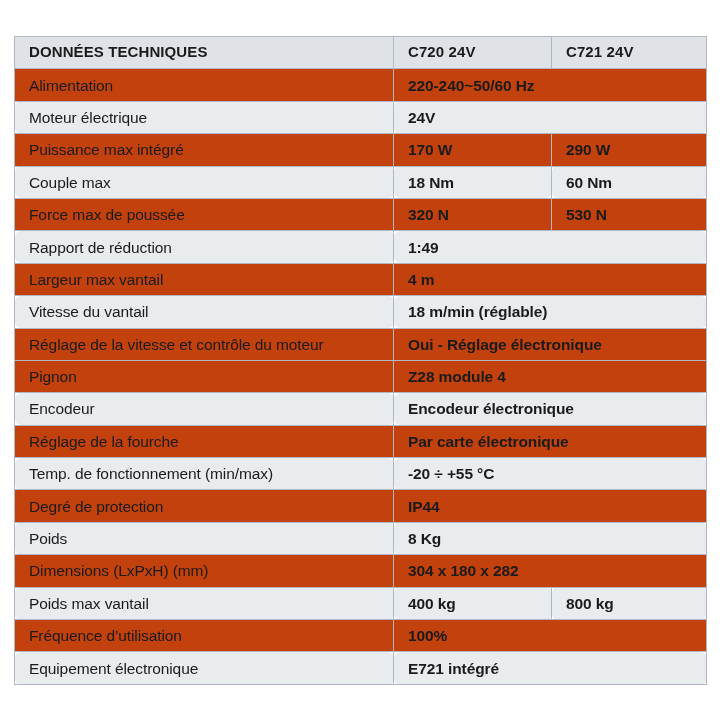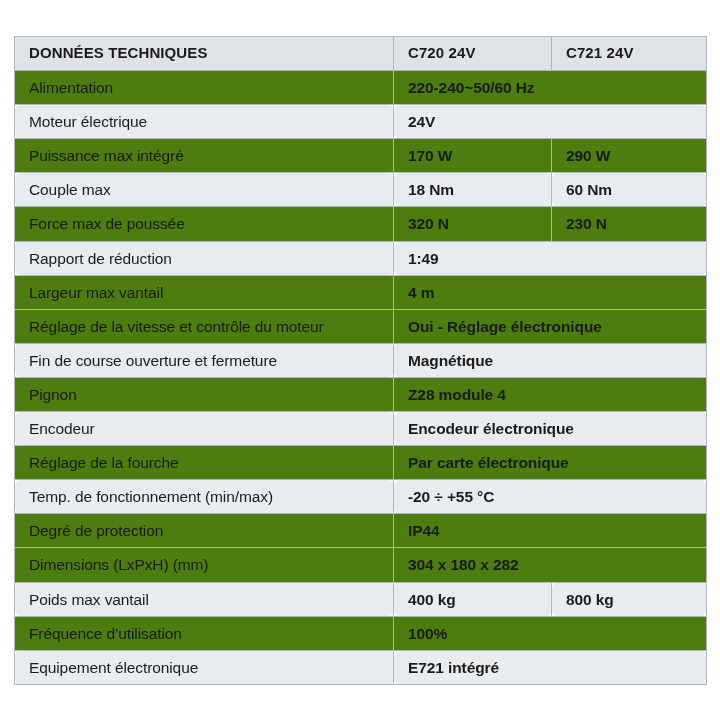--- a/index.html
+++ b/index.html
@@ -39,21 +39,21 @@
     text-align: left;
     font-weight: 400;
     letter-spacing: -0.1px;
   }
   td.value-cell {
     padding: 0 4px;
     font-weight: 600;
     letter-spacing: -0.1px;
   }
   tr.row-shaded td { background: #e9ecef; border-radius: 6px; }
-  tr.row-plain  td { background: #4d7c0f; }
+  tr.row-plain  td { background: #c2410c; }
   tr.header-row td {
     background: #dfe3e8;
     font-weight: 700;
     font-size: 15px;
     letter-spacing: 0.1px;
   }
   tr.header-row td.label-cell { font-weight: 700; }
   tr.header-row td.value-cell { font-weight: 700; }
 </style>
 </head>
@@ -86,57 +86,61 @@
           <td class="value-cell">290 W</td>
         </tr>
         <tr class="row-shaded">
           <td class="label-cell">Couple max</td>
           <td class="value-cell">18 Nm</td>
           <td class="value-cell">60 Nm</td>
         </tr>
         <tr class="row-plain">
           <td class="label-cell">Force max de poussée</td>
           <td class="value-cell">320 N</td>
-          <td class="value-cell">230 N</td>
+          <td class="value-cell">530 N</td>
         </tr>
         <tr class="row-shaded">
           <td class="label-cell">Rapport de réduction</td>
           <td class="value-cell" colspan="2">1:49</td>
         </tr>
         <tr class="row-plain">
           <td class="label-cell">Largeur max vantail</td>
           <td class="value-cell" colspan="2">4 m</td>
         </tr>
+        <tr class="row-shaded">
+          <td class="label-cell">Vitesse du vantail</td>
+          <td class="value-cell" colspan="2">18 m/min (réglable)</td>
+        </tr>
         <tr class="row-plain">
           <td class="label-cell">Réglage de la vitesse et contrôle du moteur</td>
           <td class="value-cell" colspan="2">Oui - Réglage électronique</td>
-        </tr>
-        <tr class="row-shaded">
-          <td class="label-cell">Fin de course ouverture et fermeture</td>
-          <td class="value-cell" colspan="2">Magnétique</td>
         </tr>
         <tr class="row-plain">
           <td class="label-cell">Pignon</td>
           <td class="value-cell" colspan="2">Z28 module 4</td>
         </tr>
         <tr class="row-shaded">
           <td class="label-cell">Encodeur</td>
           <td class="value-cell" colspan="2">Encodeur électronique</td>
         </tr>
         <tr class="row-plain">
           <td class="label-cell">Réglage de la fourche</td>
           <td class="value-cell" colspan="2">Par carte électronique</td>
         </tr>
         <tr class="row-shaded">
           <td class="label-cell">Temp. de fonctionnement (min/max)</td>
           <td class="value-cell" colspan="2">-20 ÷ +55 °C</td>
         </tr>
         <tr class="row-plain">
           <td class="label-cell">Degré de protection</td>
           <td class="value-cell" colspan="2">IP44</td>
+        </tr>
+        <tr class="row-shaded">
+          <td class="label-cell">Poids</td>
+          <td class="value-cell" colspan="2">8 Kg</td>
         </tr>
         <tr class="row-plain">
           <td class="label-cell">Dimensions (LxPxH) (mm)</td>
           <td class="value-cell" colspan="2">304 x 180 x 282</td>
         </tr>
         <tr class="row-shaded">
           <td class="label-cell">Poids max vantail</td>
           <td class="value-cell">400 kg</td>
           <td class="value-cell">800 kg</td>
         </tr>

